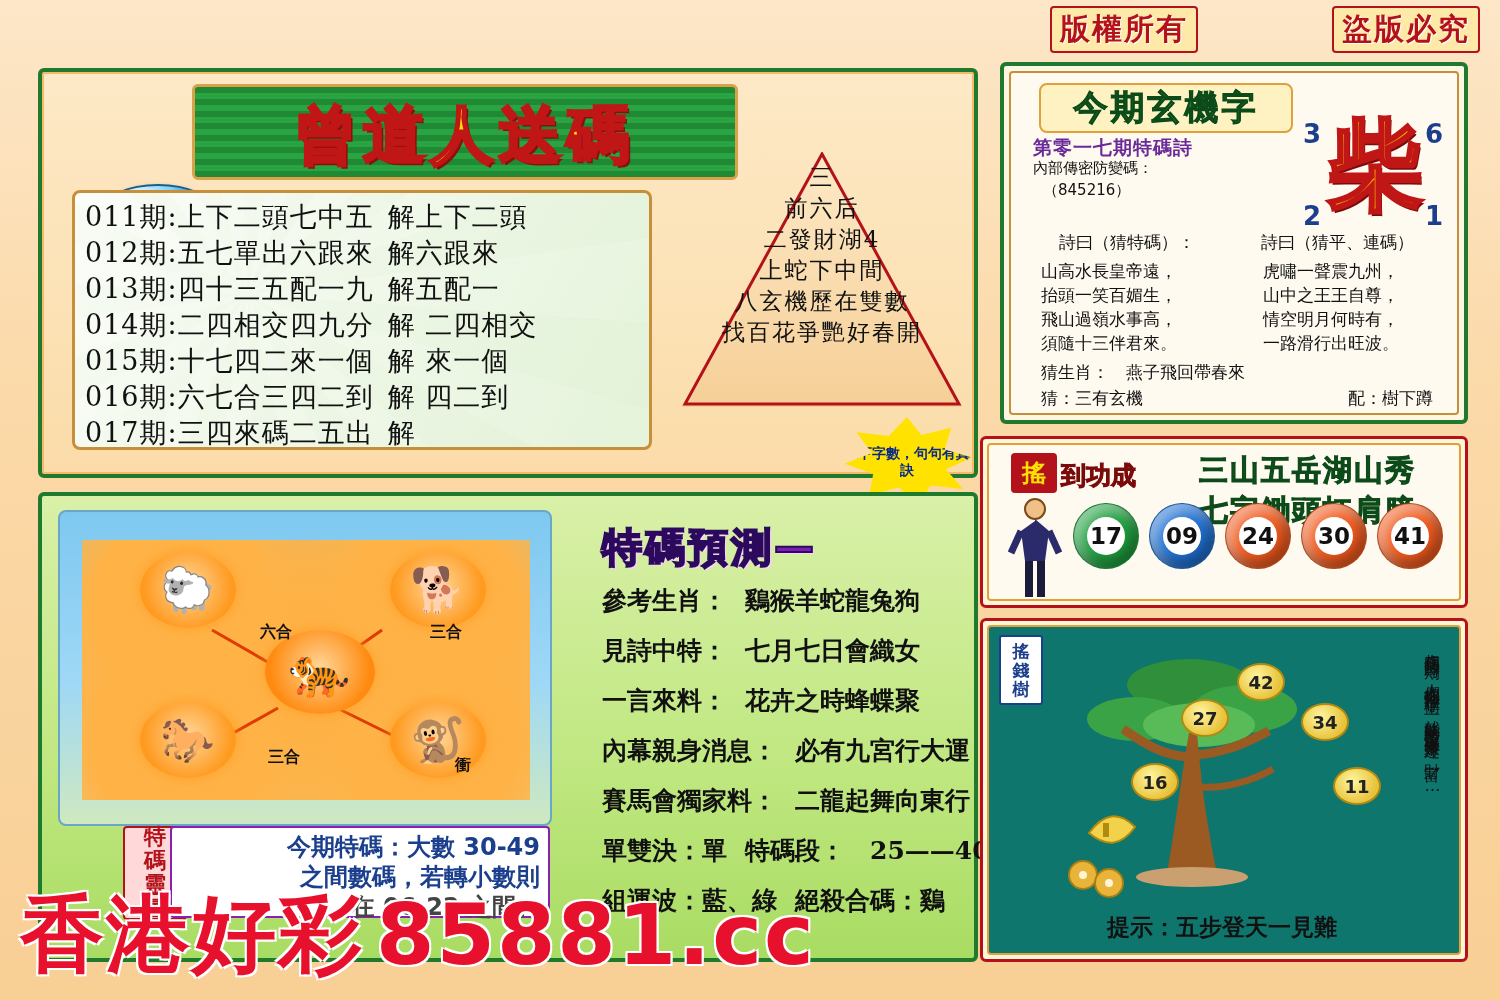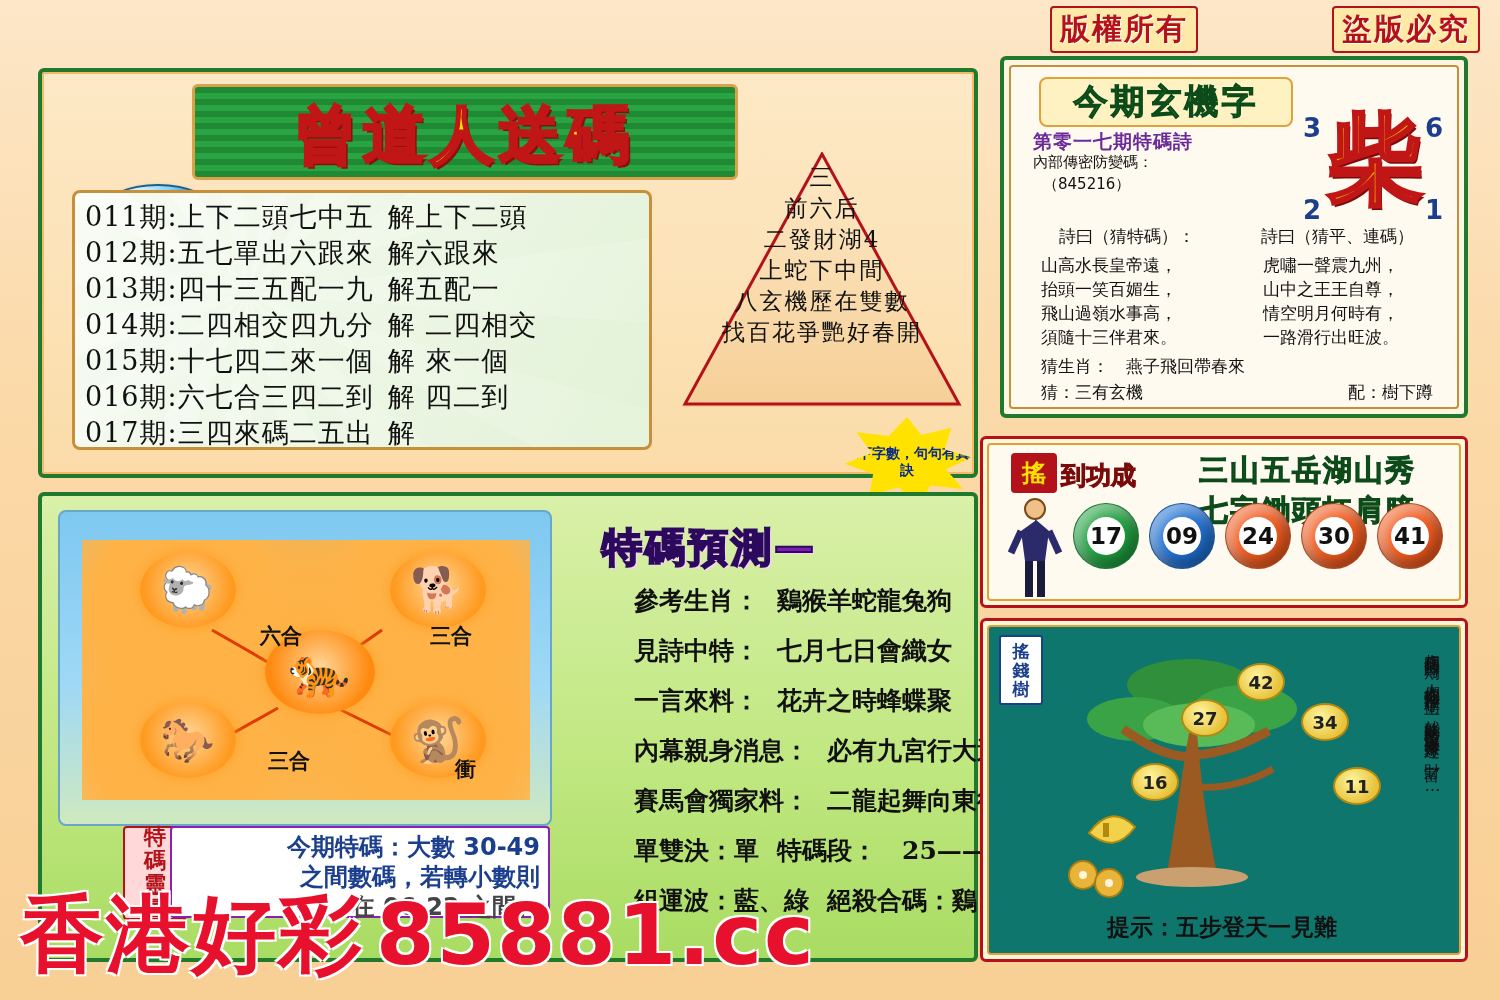--- a/index.html
+++ b/index.html
@@ -94,21 +94,21 @@
   .star{
     position:absolute;left:800px;top:345px;width:130px;height:90px;
     background:#ffe200;
     clip-path:polygon(50% 0%,61% 20%,84% 12%,79% 36%,100% 45%,80% 58%,93% 80%,68% 76%,58% 100%,44% 78%,21% 87%,24% 63%,2% 52%,23% 40%,11% 17%,36% 21%);
     display:flex;align-items:center;justify-content:center;text-align:center;
   }
   .star span{font-size:14px;color:#0a2a8a;font-weight:bold;line-height:17px;}
 
   
   #xuanji{
-    left:1000px;top:56px;width:468px;height:362px;
+    left:1000px;top:62px;width:468px;height:362px;
     border:4px solid #1f7a2e;border-radius:6px;background:#fdf6e2;
   }
   #xuanji .inner{
     position:absolute;inset:5px;border:2px solid #c88f3a;border-radius:4px;background:#fffaf0;
   }
   .xj-title{
     position:absolute;left:28px;top:10px;width:250px;height:46px;
     background:#fff2c2;border:2px solid #e0a13a;border-radius:8px;
     display:flex;align-items:center;justify-content:center;
   }
@@ -191,37 +191,37 @@
     background:radial-gradient(circle at 50% 45%,#ffd79a,#ff9a1f 70%);
     box-shadow:0 0 14px rgba(255,154,31,.8);
   }
   .an.sheep{left:80px;top:40px;}
   .an.dog{left:330px;top:40px;}
   .an.horse{left:80px;top:190px;}
   .an.monkey{left:330px;top:190px;}
   .an.tiger{left:205px;top:118px;width:110px;height:84px;font-size:50px;
     background:radial-gradient(circle at 50% 45%,#ffd79a,#ff8a0f 70%);}
   .lbl{
-    position:absolute;font-size:21px;color:#111;font-weight:bold;
+    position:absolute;font-size:16px;color:#111;font-weight:bold;
     font-family:Liberation Sans, sans-serif;
   }
   .lbl.l1{left:200px;top:110px;}
   .lbl.l2{left:370px;top:110px;}
   .lbl.l3{left:208px;top:235px;}
   .lbl.l4{left:395px;top:243px;}
 
   .predict-title{
     position:absolute;left:560px;top:24px;font-size:40px;font-weight:bold;
     color:#7a1fb0;-webkit-text-stroke:2px #2b0a5e;text-shadow:2px 2px 0 #ffd0ff;letter-spacing:3px;
   }
   .prow{
     position:absolute;left:560px;font-size:25px;color:#111;font-weight:bold;
     font-family:"DejaVu Serif","Liberation Serif",serif;white-space:nowrap;
   }
-  .prow .k{color:#111;margin-left:32px;}
+  .prow .k{color:#111;}
   .prow .v{color:#111;margin-left:18px;}
 
   .redbox{
     position:absolute;left:60px;top:330px;width:60px;height:90px;
     background:#ffd9d9;border:2px solid #b4121a;border-radius:4px;
     display:flex;align-items:center;justify-content:center;margin-left:21px;
   }
   .redbox span{
     font-size:22px;font-weight:bold;color:#b4121a;line-height:24px;width:26px;text-align:center;
   }

